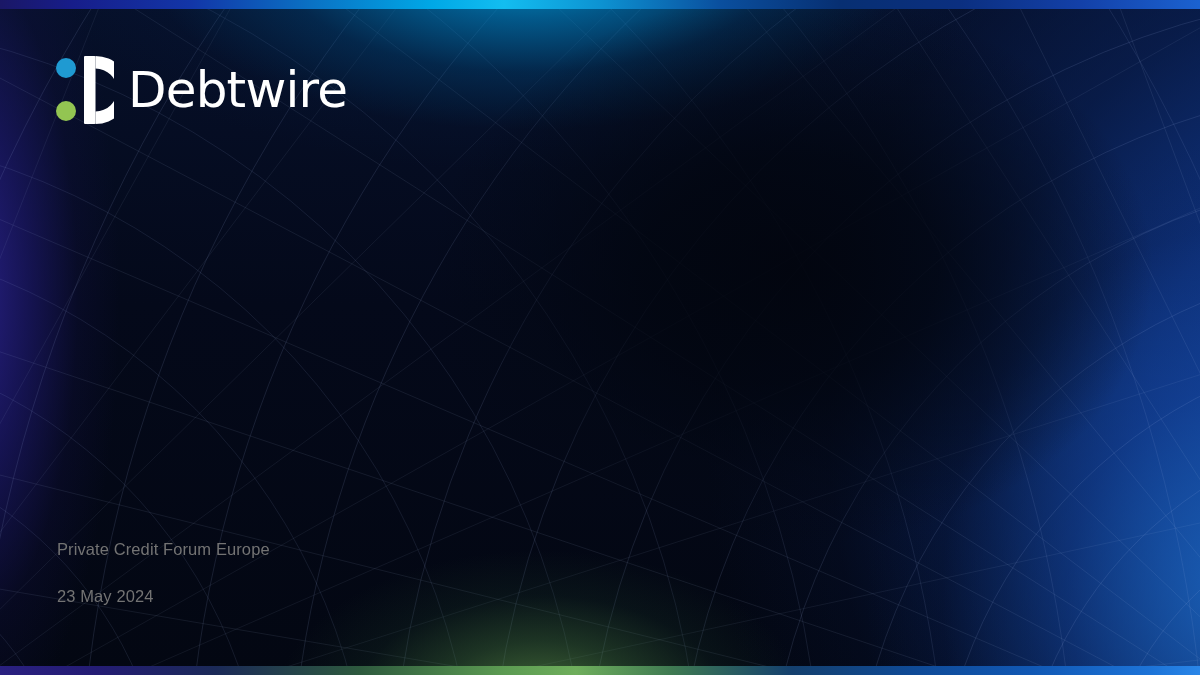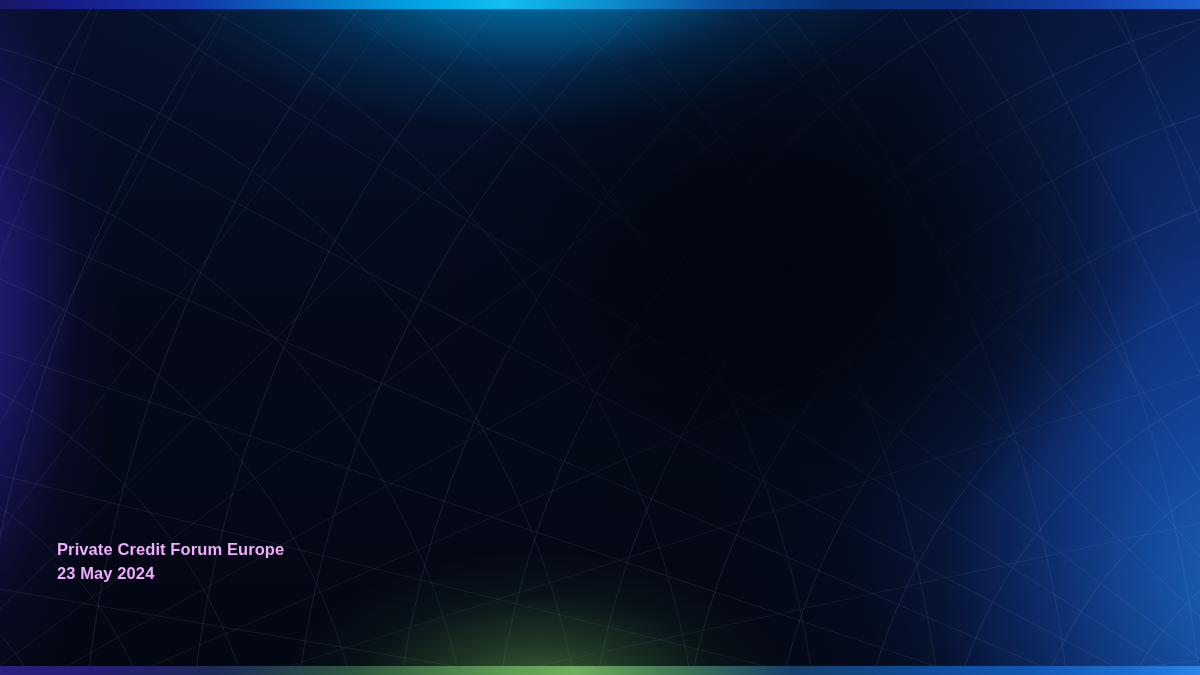--- a/index.html
+++ b/index.html
@@ -163,28 +163,28 @@
     letter-spacing:-0.2px;
     line-height:1.1;
     white-space:nowrap;
   }
 
   .footer {
     position:absolute;
     left:57px; top:541px;
   }
   .footer-line {
-    color:#f0abfc;
+    color:#737373;
     font-size:16.5px;
-    font-weight:700;
+    font-weight:400;
     letter-spacing:0.1px;
     line-height:1;
     white-space:nowrap;
   }
-  .footer-line + .footer-line { margin-top:7px; }
+  .footer-line + .footer-line { margin-top:30px; }
 </style>
 </head>
 <body>
 
 <div id="slide">
 
   <div class="bg-layer bg-base"></div>
   <div class="bg-layer bg-right-blue"></div>
   <div class="bg-layer bg-right-blue2"></div>
   <div class="bg-layer bg-indigo"></div>
@@ -270,20 +270,35 @@
     </svg>
   </div>
 
   <div class="bg-layer bg-cyan"></div>
   <div class="bg-layer bg-green"></div>
   <div class="bg-layer bg-vignette"></div>
 
   <div class="strip strip-top"></div>
   <div class="strip strip-bottom"></div>
 
+  <div class="logo">
+    <span>
+      <svg class="logo-mark" viewBox="0 0 58 72" aria-hidden="true">
+
+        <rect x="28" y="2" width="11.5" height="68" rx="1" fill="#ffffff"></rect>
+
+        <path d="M39.5 2 A 34 34 0 0 1 39.5 70 L39.5 57.5 A 21.5 21.5 0 0 0 39.5 14.5 Z" fill="#ffffff"></path>
+
+        <circle cx="10" cy="14" r="10" fill="#1f9ad2"></circle>
+
+        <circle cx="10" cy="57" r="10" fill="#93c552"></circle>
+      </svg>
+    </span>
+    <span class="logo-word">Debtwire</span>
+  </div>
 
 
   <div class="footer">
     <div class="footer-line">Private Credit Forum Europe</div>
     <div class="footer-line">23 May 2024</div>
   </div>
 
 </div>
 
 </body></html>

